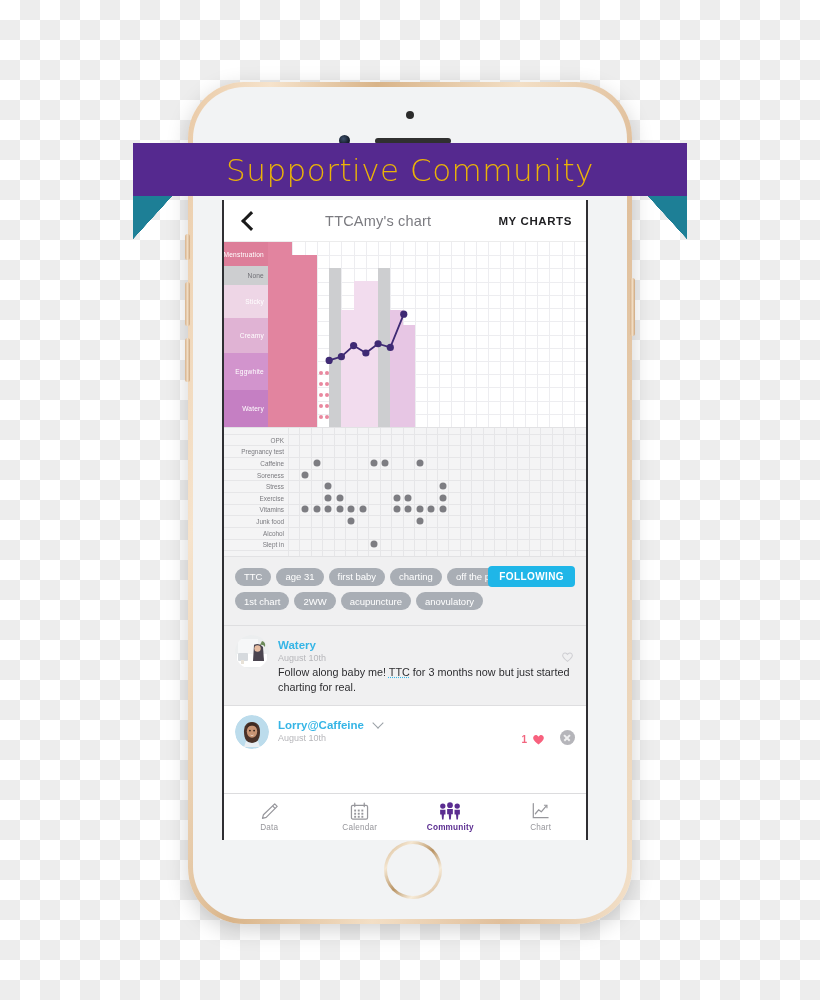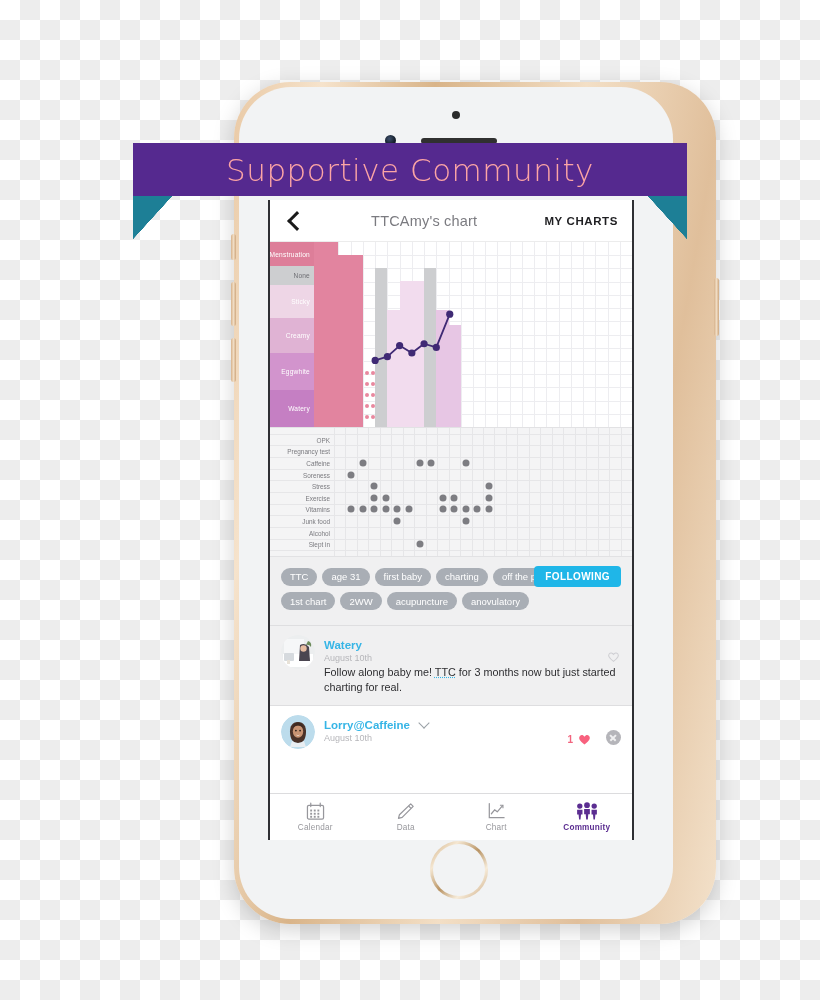--- a/index.html
+++ b/index.html
@@ -9,25 +9,24 @@
     background-color:#ffffff;
     background-image:
       linear-gradient(45deg,#ededed 25%,transparent 25%,transparent 75%,#ededed 75%),
       linear-gradient(45deg,#ededed 25%,transparent 25%,transparent 75%,#ededed 75%);
     background-size:40px 40px;
     background-position:0 0,20px 20px;
   }
 
   
   #phone{
-    position:absolute;left:188px;top:82px;width:482px;height:842px;
+    position:absolute;left:188px;top:82px;width:444px;height:842px;
     border-radius:56px;
     background:linear-gradient(100deg,#e9c9a5 0%,#f6e3cc 14%,#d9b489 32%,#f3dfc6 56%,#e0bf9b 78%,#f3e1ca 100%);
     box-shadow:0 6px 22px rgba(0,0,0,.18);
-    margin-left:46px;
   }
   #phone-face{
     position:absolute;left:5px;top:5px;width:434px;height:832px;
     border-radius:52px;background:#f2f3f4;
   }
   .side-btn{position:absolute;background:linear-gradient(90deg,#d7b28b,#f0dcc3,#cfa87f);border-radius:3px;}
   #btn-silent{left:-3px;top:152px;width:5px;height:26px;}
   #btn-volup{left:-3px;top:200px;width:5px;height:44px;}
   #btn-voldn{left:-3px;top:256px;width:5px;height:44px;}
   #btn-power{right:-3px;top:196px;width:5px;height:58px;}
@@ -113,21 +112,21 @@
   .tab-label{font-size:8.2px;color:#97979c;letter-spacing:.2px;}
   .tab.active .tab-label{color:#5b2d91;font-weight:bold;}
   .tab-icon{height:18px;display:flex;align-items:flex-end;}
 
   
   #ribbon-left,#ribbon-right{position:absolute;top:195px;width:40px;height:44px;z-index:20;}
   #ribbon-left{left:133px;background:linear-gradient(to bottom right,#1d7f96 0%,#1d7f96 50%,transparent 50.5%);}
   #ribbon-right{left:647px;background:linear-gradient(to bottom left,#1d7f96 0%,#1d7f96 50%,transparent 50.5%);}
   #banner{position:absolute;left:133px;top:143px;width:554px;height:53px;background:#55298f;z-index:25;
     display:flex;align-items:center;justify-content:center;}
-  #banner-text{color:#fca5a5;font-size:31px;letter-spacing:.5px;font-family:"DejaVu Sans",sans-serif;font-weight:300;}
+  #banner-text{color:#eab308;font-size:31px;letter-spacing:.5px;font-family:"DejaVu Sans",sans-serif;font-weight:300;}
 </style>
 </head>
 <body>
 
 <div id="phone">
   <div class="side-btn" id="btn-silent"></div>
   <div class="side-btn" id="btn-volup"></div>
   <div class="side-btn" id="btn-voldn"></div>
   <div class="side-btn" id="btn-power"></div>
 
@@ -382,71 +381,71 @@
             <path d="M8 14.2 C1.8 9.6 .9 6.5 2.8 4.5 C4.4 2.8 6.6 3.4 8 5.4 C9.4 3.4 11.6 2.8 13.2 4.5 C15.1 6.5 14.2 9.6 8 14.2 Z" fill="#f8617e"></path>
           </svg>
         </div>
         <div class="close-x"></div>
       </div>
 
       <div id="tabbar">
         <div class="tab">
           <div class="tab-icon">
             <svg width="19" height="18" viewBox="0 0 20 19">
+              <path d="M15.5 2 l2.6 2.6 L6.5 16.2 L2.6 17.2 L3.6 13.4 Z" fill="none" stroke="#97979c" stroke-width="1.3" stroke-linejoin="round"></path>
+              <path d="M13.3 4.2 l2.6 2.6" stroke="#97979c" stroke-width="1.2"></path>
+            </svg>
+          </div>
+          <div class="tab-label">Data</div>
+        </div>
+        <div class="tab">
+          <div class="tab-icon">
+            <svg width="19" height="18" viewBox="0 0 20 19">
               <rect x="1.5" y="3.5" width="17" height="14.5" rx="1.5" fill="none" stroke="#97979c" stroke-width="1.3"></rect>
               <path d="M5 1.2 v3.6 M15 1.2 v3.6" stroke="#97979c" stroke-width="1.3" stroke-linecap="round"></path>
               <g fill="#97979c">
                 <rect x="4.4" y="8" width="2" height="2"></rect>
                   <rect x="8.2" y="8" width="2" height="2"></rect>
                   <rect x="12" y="8" width="2" height="2"></rect>
                 <rect x="4.4" y="11.4" width="2" height="2"></rect>
                   <rect x="8.2" y="11.4" width="2" height="2"></rect>
                   <rect x="12" y="11.4" width="2" height="2"></rect>
                 <rect x="4.4" y="14.6" width="2" height="2"></rect>
                   <rect x="8.2" y="14.6" width="2" height="2"></rect>
                   <rect x="12" y="14.6" width="2" height="2"></rect>
               </g>
             </svg>
           </div>
           <div class="tab-label">Calendar</div>
         </div>
-        <div class="tab">
-          <div class="tab-icon">
-            <svg width="19" height="18" viewBox="0 0 20 19">
-              <path d="M15.5 2 l2.6 2.6 L6.5 16.2 L2.6 17.2 L3.6 13.4 Z" fill="none" stroke="#97979c" stroke-width="1.3" stroke-linejoin="round"></path>
-              <path d="M13.3 4.2 l2.6 2.6" stroke="#97979c" stroke-width="1.2"></path>
-            </svg>
-          </div>
-          <div class="tab-label">Data</div>
-        </div>
-        <div class="tab">
-          <div class="tab-icon">
-            <svg width="19" height="18" viewBox="0 0 20 19">
-              <path d="M2.4 1.6 V16.6 H18" fill="none" stroke="#97979c" stroke-width="1.3" stroke-linecap="round"></path>
-              <path d="M4.6 12.4 L8 8.2 L10.8 10.4 L16.4 3.8" fill="none" stroke="#97979c" stroke-width="1.3" stroke-linejoin="round" stroke-linecap="round"></path>
-              <path d="M13.6 3.4 h3.2 v3.2" fill="none" stroke="#97979c" stroke-width="1.2"></path>
-            </svg>
-          </div>
-          <div class="tab-label">Chart</div>
-        </div>
         <div class="tab active">
           <div class="tab-icon">
             <svg width="24" height="18" viewBox="0 0 26 19">
               <g fill="#5b2d91">
                 <circle cx="5.2" cy="4.2" r="2.9"></circle>
                 <path d="M2.3 8.2 h5.8 v5 h-1.6 l-.5 5.4 h-1.6 l-.5 -5.4 h-1.6 z"></path>
                 <circle cx="13" cy="3.2" r="3.1"></circle>
                 <path d="M9.9 7.4 h6.2 v5.6 h-1.7 l-.5 5.6 h-1.8 l-.5 -5.6 h-1.7 z"></path>
                 <circle cx="20.8" cy="4.2" r="2.9"></circle>
                 <path d="M17.9 8.2 h5.8 v5 h-1.6 l-.5 5.4 h-1.6 l-.5 -5.4 h-1.6 z"></path>
               </g>
             </svg>
           </div>
           <div class="tab-label">Community</div>
         </div>
+        <div class="tab">
+          <div class="tab-icon">
+            <svg width="19" height="18" viewBox="0 0 20 19">
+              <path d="M2.4 1.6 V16.6 H18" fill="none" stroke="#97979c" stroke-width="1.3" stroke-linecap="round"></path>
+              <path d="M4.6 12.4 L8 8.2 L10.8 10.4 L16.4 3.8" fill="none" stroke="#97979c" stroke-width="1.3" stroke-linejoin="round" stroke-linecap="round"></path>
+              <path d="M13.6 3.4 h3.2 v3.2" fill="none" stroke="#97979c" stroke-width="1.2"></path>
+            </svg>
+          </div>
+          <div class="tab-label">Chart</div>
+        </div>
       </div>
 
     </div>
   </div>
 </div>
 
 <div id="ribbon-left"></div>
 <div id="ribbon-right"></div>
 <div id="banner">
   <div id="banner-text">Supportive Community</div>

